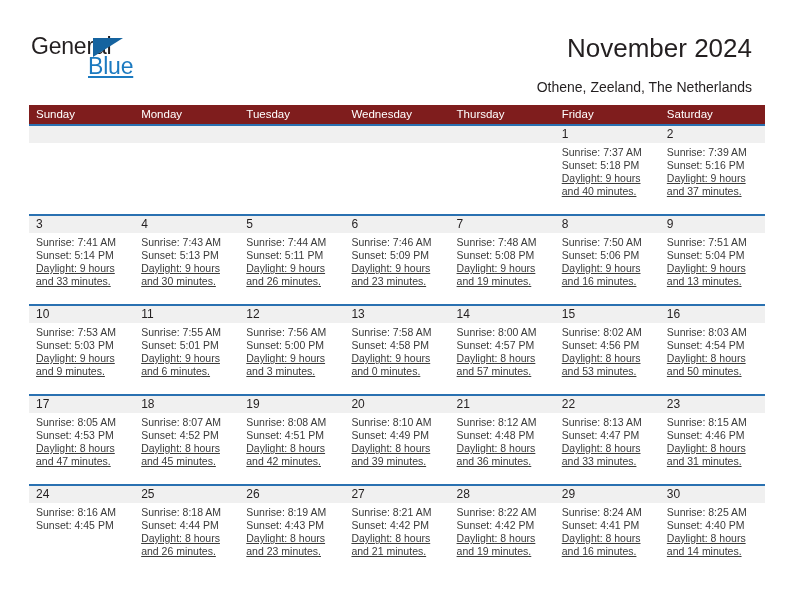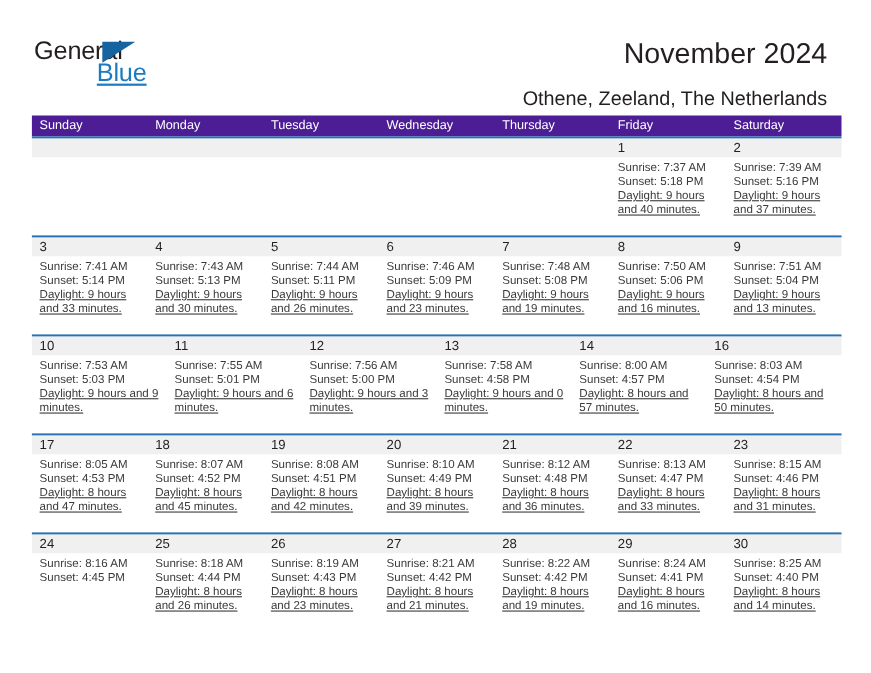--- a/index.html
+++ b/index.html
@@ -70,39 +70,39 @@
     top: 33px;
     font-size: 26px;
     color: #231f20;
     white-space: nowrap;
     font-family: "Liberation Sans", sans-serif;
   }
   .subtitle {
     position: absolute;
     right: 40px;
     top: 79px;
-    font-size: 18px;
+    font-size: 14px;
     color: #231f20;
     text-align: right;
     white-space: nowrap;
     font-family: "Liberation Sans", sans-serif;
   }
 
   
   .calendar {
     position: absolute;
     left: 29px;
     top: 105px;
     width: 736px;
   }
   .weekday-row {
     display: flex;
     width: 736px;
     height: 19px;
-    background: #4c1d95;
+    background: #7f1d1d;
   }
   .weekday-cell {
     flex: 1 1 0;
     font-size: 11.5px;
     color: #ffffff;
     line-height: 19px;
     padding-left: 7px;
     box-sizing: border-box;
     white-space: nowrap;
     overflow: hidden;
@@ -351,20 +351,28 @@
         </div>
         <div class="day-cell">
           <div class="day-number">14</div>
           <div class="day-detail">
             <div>Sunrise: 8:00 AM</div>
             <div>Sunset: 4:57 PM</div>
             <div class="daylight-line">Daylight: 8 hours and 57 minutes.</div>
           </div>
         </div>
         <div class="day-cell">
+          <div class="day-number">15</div>
+          <div class="day-detail">
+            <div>Sunrise: 8:02 AM</div>
+            <div>Sunset: 4:56 PM</div>
+            <div class="daylight-line">Daylight: 8 hours and 53 minutes.</div>
+          </div>
+        </div>
+        <div class="day-cell">
           <div class="day-number">16</div>
           <div class="day-detail">
             <div>Sunrise: 8:03 AM</div>
             <div>Sunset: 4:54 PM</div>
             <div class="daylight-line">Daylight: 8 hours and 50 minutes.</div>
           </div>
         </div>
       </div>
     </div>
 

